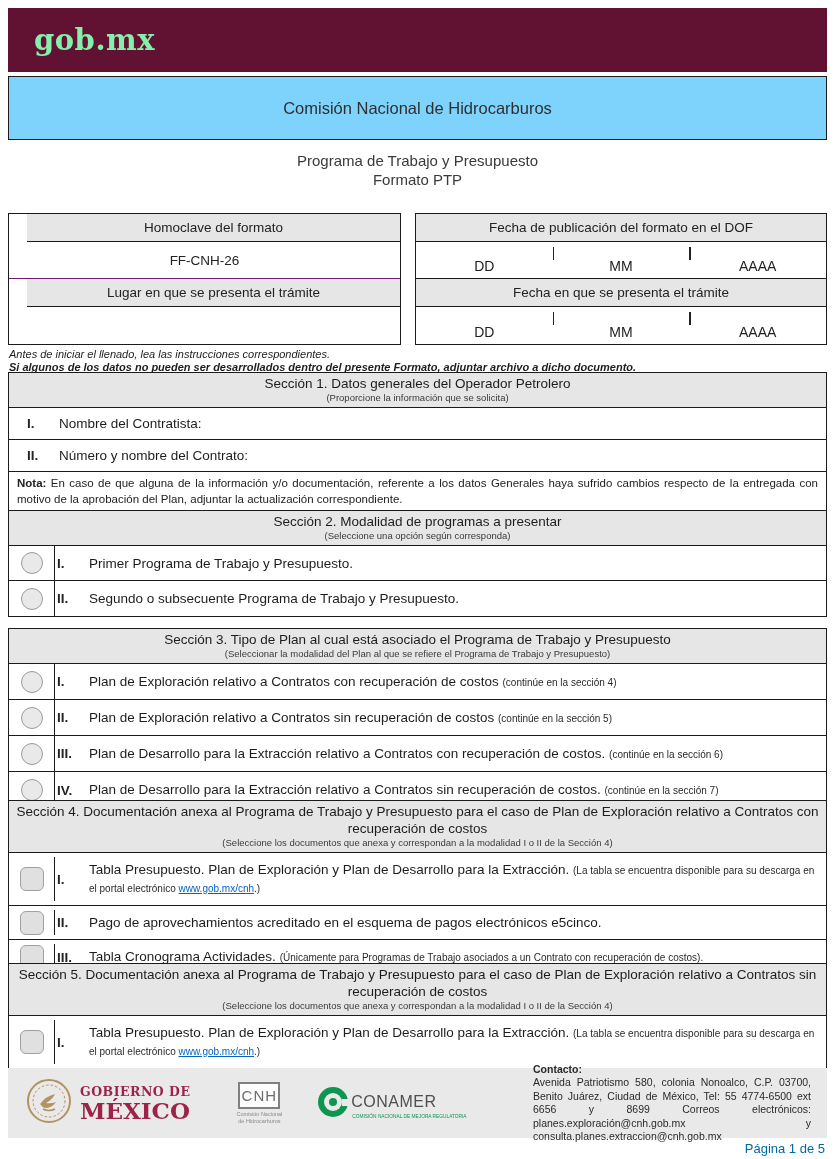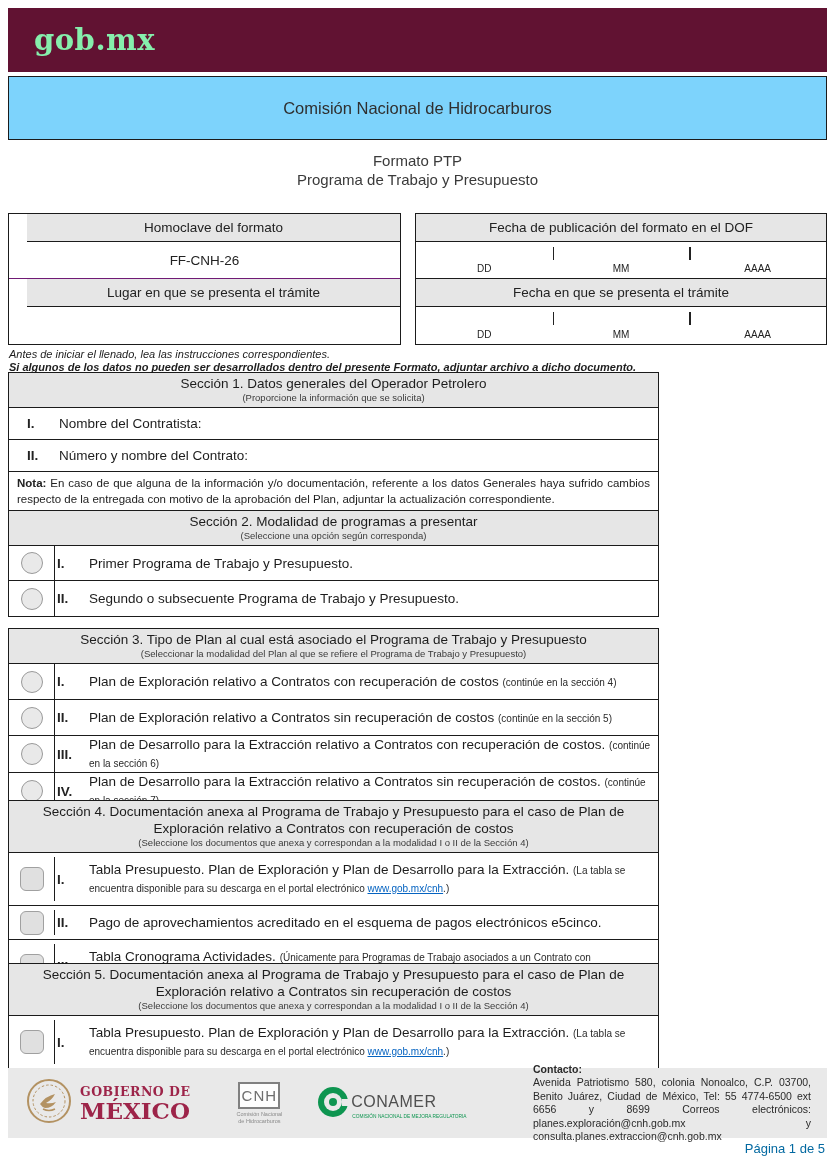--- a/index.html
+++ b/index.html
@@ -29,30 +29,30 @@
   .lefttable  { left:8px;  top:213px; width:393px; height:132px; }
   .righttable { left:415px; top:213px; width:412px; height:132px; }
   .lefttable .hrow { height:28px;margin-left:18px; }
   .lefttable .vrow { height:37px; border-bottom:1px solid #701a75; }
   .lefttable .vrow.last { height:37px; border-bottom:none; }
   .lefttable .hrow.mid { border-bottom:1px solid #1b1b1b; }
   .righttable .hrow { height:28px; }
   .daterow { height:37px; border-bottom:1px solid #1b1b1b; display:flex; position:relative; background:#fff; }
   .daterow.last { border-bottom:none; }
   .datecol { flex:1; display:flex; align-items:flex-end; justify-content:center;
-             padding-bottom:4px; font-size:10px; color:#222; }
+             padding-bottom:4px; font-size:14px; color:#222; }
   .tick { position:absolute; top:5px; width:1.5px; height:13px; background:#222; }
   .tick.t1 { left:33.3%; } .tick.t2 { left:66.6%; }
 
   
   .instr { left:9px; top:348px; width:820px; font-size:11px; font-style:italic; line-height:12.5px; color:#1d1d1d; }
   .instr .b2 { font-weight:bold; }
 
   
-  .sec { left:8px; width:651px; border:1.5px solid #1b1b1b; background:#fff; }
+  .sec { left:8px; width:819px; border:1.5px solid #1b1b1b; background:#fff; }
   .sec-head { background:#e6e6e6; border-bottom:1px solid #1b1b1b; text-align:center; padding:2px 6px 3px; }
   .sec-title { font-size:13.5px; line-height:17px; color:#1d1d1d; }
   .sec-sub { font-size:9.5px; line-height:12px; color:#3a3a3a; }
   .rowline { display:flex; align-items:center; border-bottom:1px solid #1b1b1b; }
   .rowline.last { border-bottom:none; }
   .ctrlcol { width:46px; align-self:stretch; border-right:1px solid #1b1b1b;
              display:flex; align-items:center; justify-content:center; flex:none; }
   .radio { width:22px; height:22px; border-radius:50%; background:#e9e9e9; border:1.5px solid #9a9a9a; }
   .checkbox { width:24px; height:24px; border-radius:6px; background:#e0e0e0; border:1.5px solid #a0a0a0; }
   .numcol { width:34px; text-align:left; font-weight:bold; font-size:13.5px; flex:none; padding-left:2px; }
@@ -107,22 +107,22 @@
 
 <div class="abs topbar">
   <div class="gobmx">gob.mx</div>
 </div>
 
 <div class="abs agencybar">
   <span>Comisión Nacional de Hidrocarburos</span>
 </div>
 
 <div class="abs formtitle">
+  <div>Programa de Trabajo y Presupuesto</div>
   <div>Formato PTP</div>
-  <div>Programa de Trabajo y Presupuesto</div>
 </div>
 
 <div class="abs infotable lefttable">
   <div class="hrow">Homoclave del formato</div>
   <div class="vrow">FF-CNH-26</div>
   <div class="hrow mid">Lugar en que se presenta el trámite</div>
   <div class="vrow last"></div>
 </div>
 
 <div class="abs infotable righttable">

